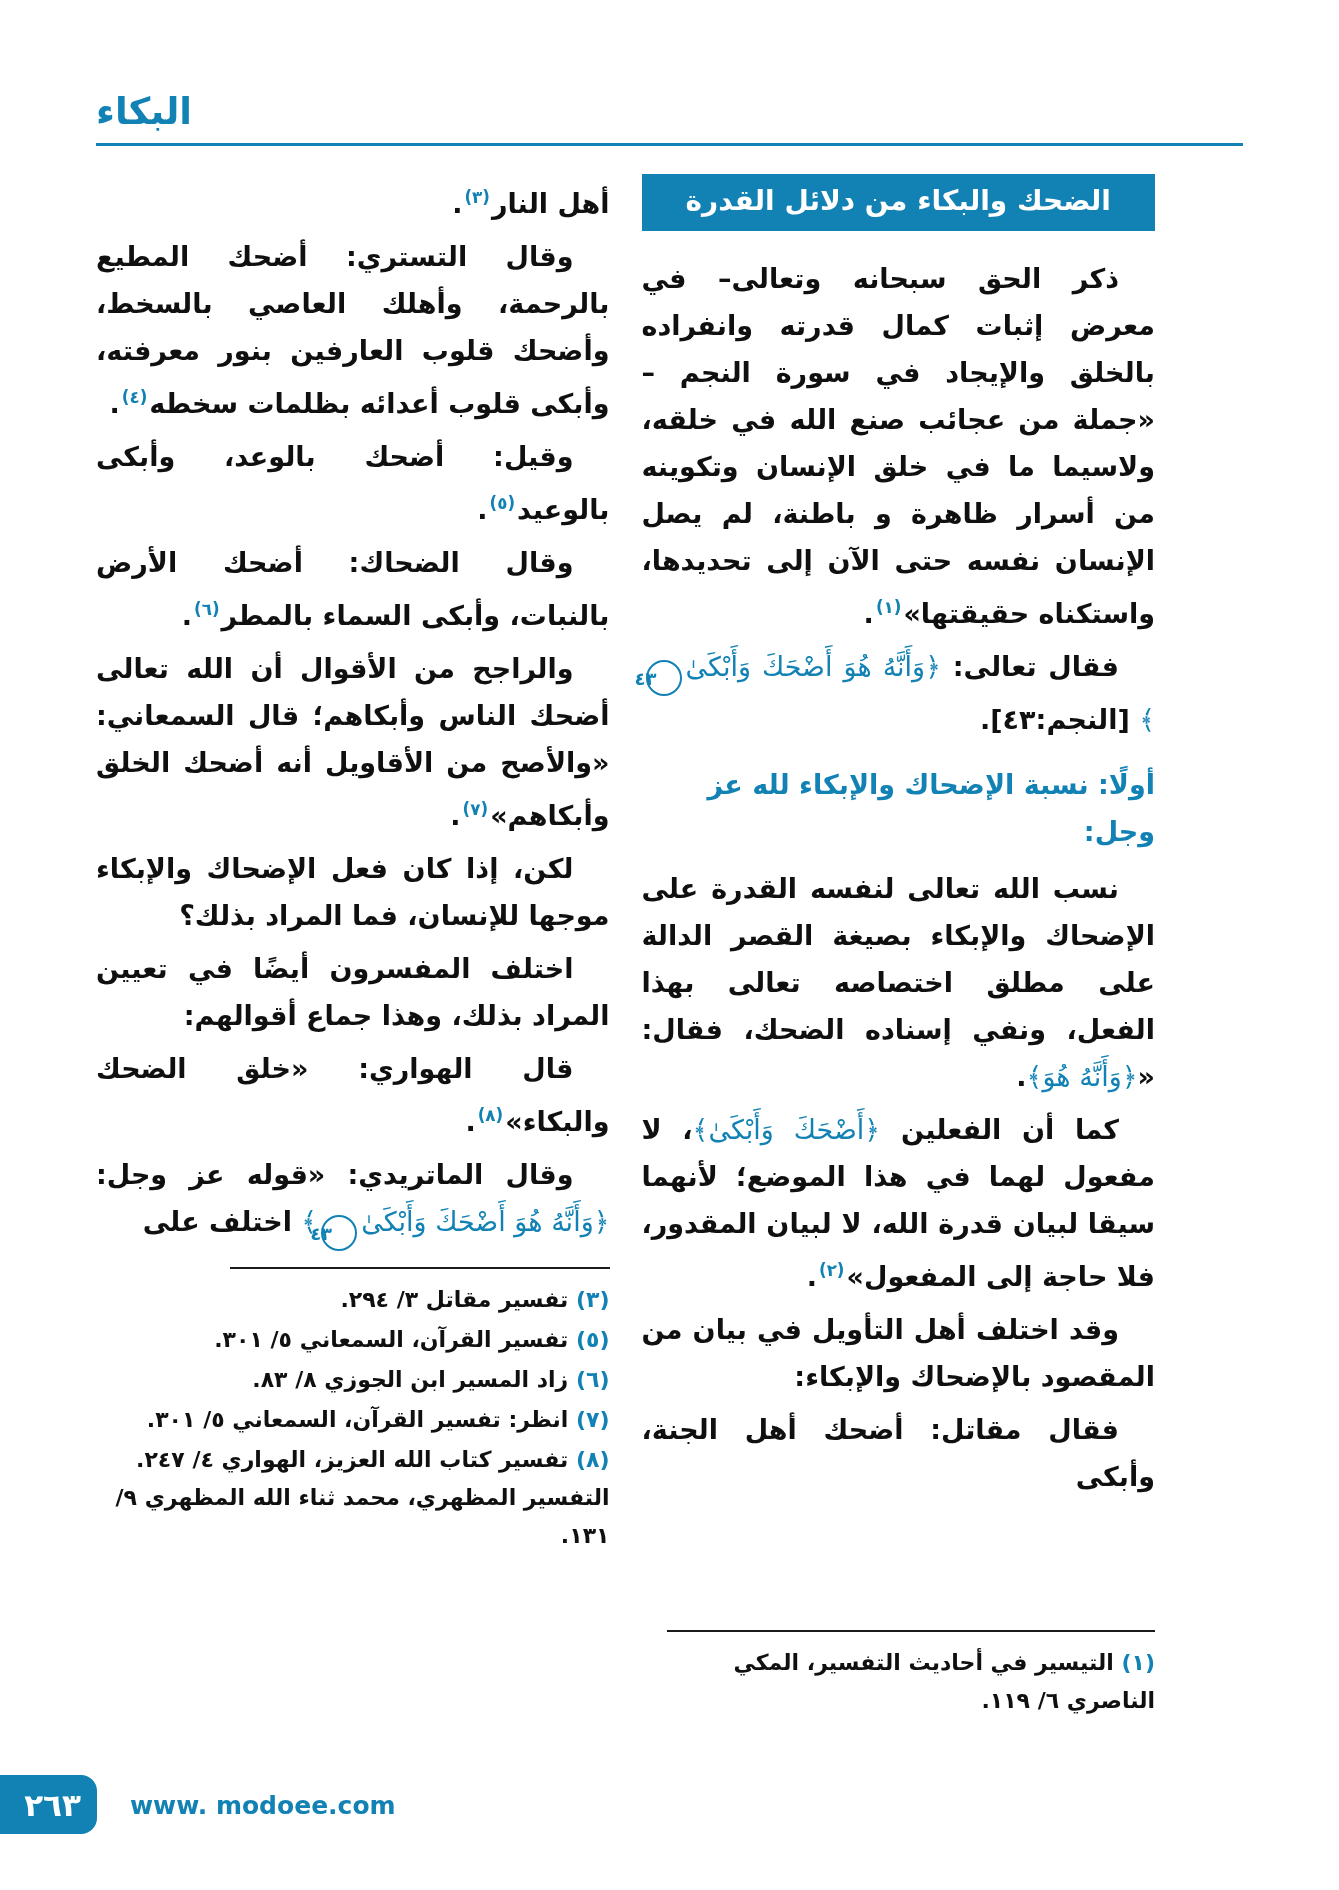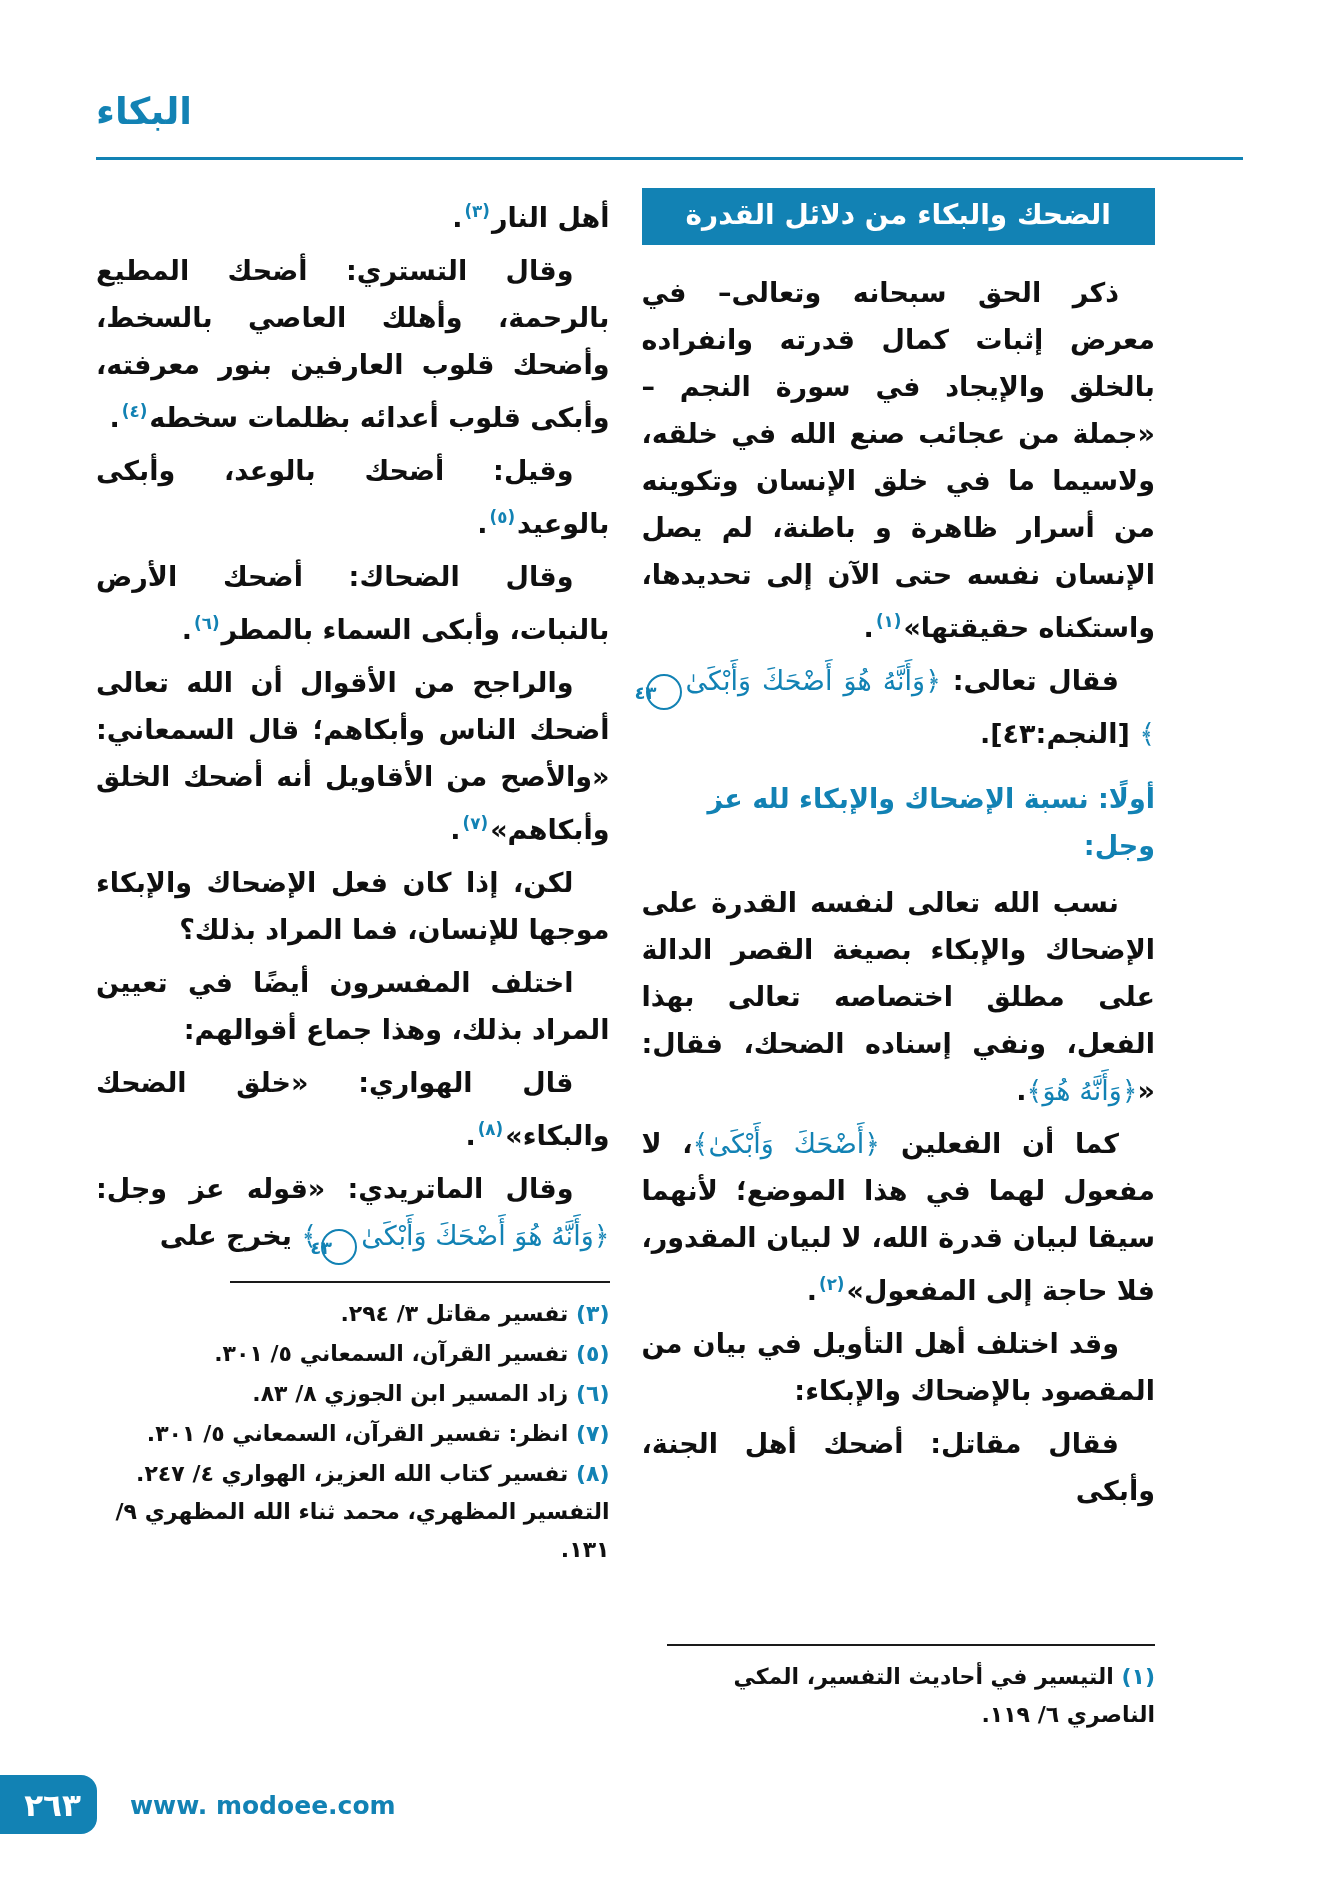--- a/index.html
+++ b/index.html
@@ -19,21 +19,21 @@
   }
 
   
   .page-header { padding: 92px 96px 0 96px; }
   .chapter-title {
     text-align: left;
     color: var(--accent);
     font-size: 37px;
     font-weight: bold;
     line-height: 1.1;
-    margin-bottom: 24px;
+    margin-bottom: 10px;
   }
   .header-rule { height: 3px; background: var(--accent); }
 
   
   .columns {
     display: flex;
     gap: 32px;
     margin: 28px 184px 0 96px;
     height: 1548px;
     align-items: stretch;
@@ -183,21 +183,21 @@
       <p class="bp ind"><span>وقال الضحاك: أضحك الأرض بالنبات، وأبكى السماء بالمطر</span><sup class="ref">(٦)</sup><span>.</span></p>
 
       <p class="bp ind"><span>والراجح من الأقوال أن الله تعالى أضحك الناس وأبكاهم؛ قال السمعاني: «والأصح من الأقاويل أنه أضحك الخلق وأبكاهم»</span><sup class="ref">(٧)</sup><span>.</span></p>
 
       <p class="bp ind"><span>لكن، إذا كان فعل الإضحاك والإبكاء موجها للإنسان، فما المراد بذلك؟</span></p>
 
       <p class="bp ind"><span>اختلف المفسرون أيضًا في تعيين المراد بذلك، وهذا جماع أقوالهم:</span></p>
 
       <p class="bp ind"><span>قال الهواري: «خلق الضحك والبكاء»</span><sup class="ref">(٨)</sup><span>.</span></p>
 
-      <p class="bp ind"><span>وقال الماتريدي: «قوله عز وجل:</span> <span class="verse">﴿وَأَنَّهُ هُوَ أَضْحَكَ وَأَبْكَىٰ</span><span class="ayah">٤٣</span><span class="verse">﴾</span> <span>يخرج على</span></p>
+      <p class="bp ind"><span>وقال الماتريدي: «قوله عز وجل:</span> <span class="verse">﴿وَأَنَّهُ هُوَ أَضْحَكَ وَأَبْكَىٰ</span><span class="ayah">٤٣</span><span class="verse">﴾</span> <span>اختلف على</span></p>
 
       <div class="footnotes">
         <div class="fn-rule"></div>
         <p class="fn"><span class="fn-num">(٣)</span> <span class="fn-text">تفسير مقاتل ٣/ ٢٩٤.</span></p>
         <p class="fn"><span class="fn-num">(٥)</span> <span class="fn-text">تفسير القرآن، السمعاني ٥/ ٣٠١.</span></p>
         <p class="fn"><span class="fn-num">(٦)</span> <span class="fn-text">زاد المسير ابن الجوزي ٨/ ٨٣.</span></p>
         <p class="fn"><span class="fn-num">(٧)</span> <span class="fn-text">انظر: تفسير القرآن، السمعاني ٥/ ٣٠١.</span></p>
         <p class="fn"><span class="fn-num">(٨)</span> <span class="fn-text">تفسير كتاب الله العزيز، الهواري ٤/ ٢٤٧. التفسير المظهري، محمد ثناء الله المظهري ٩/ ١٣١.</span></p>
       </div>
 

